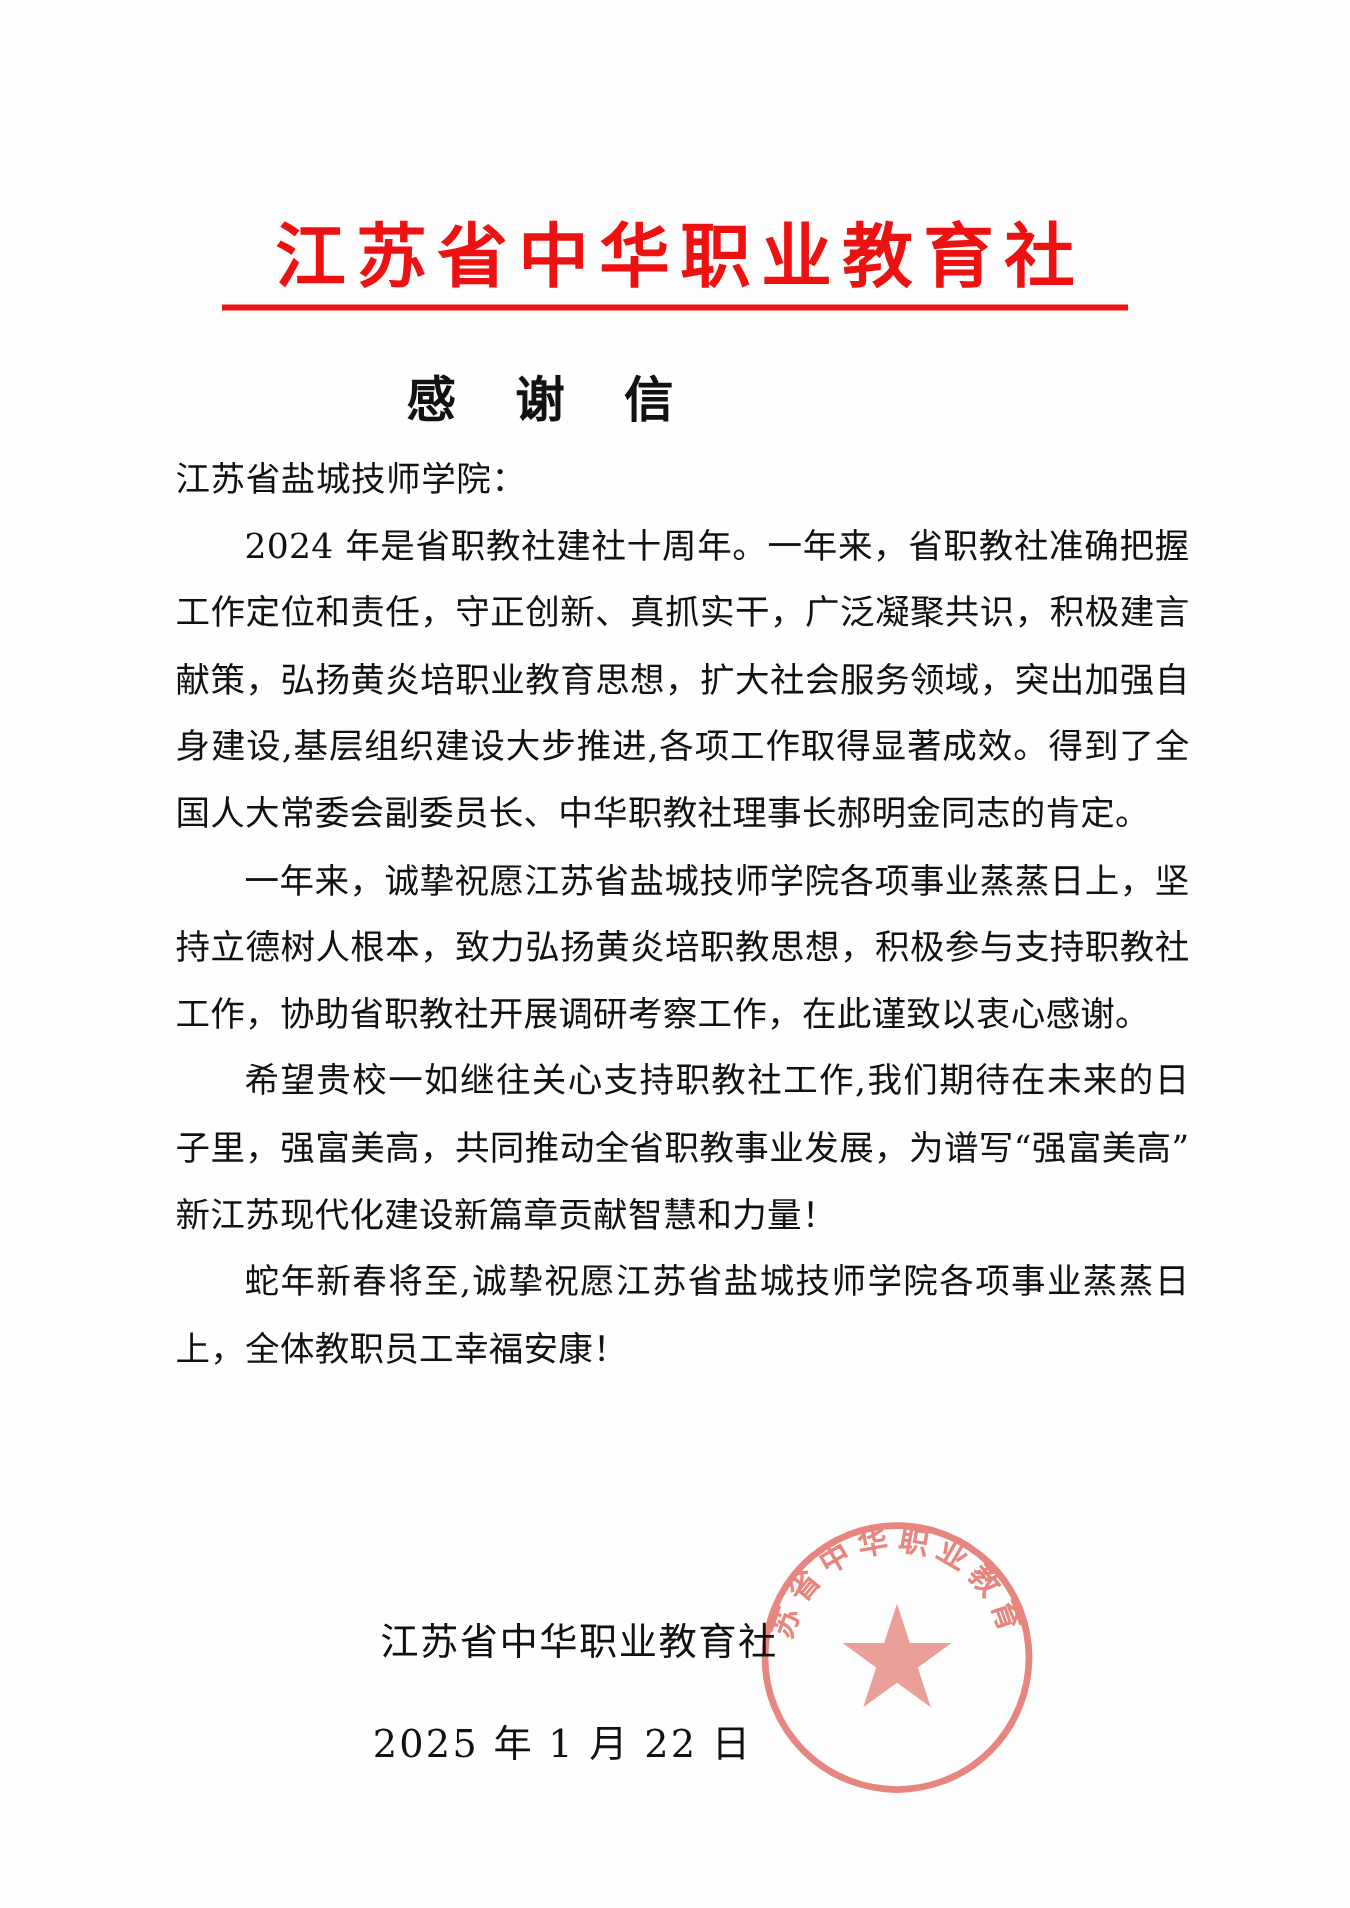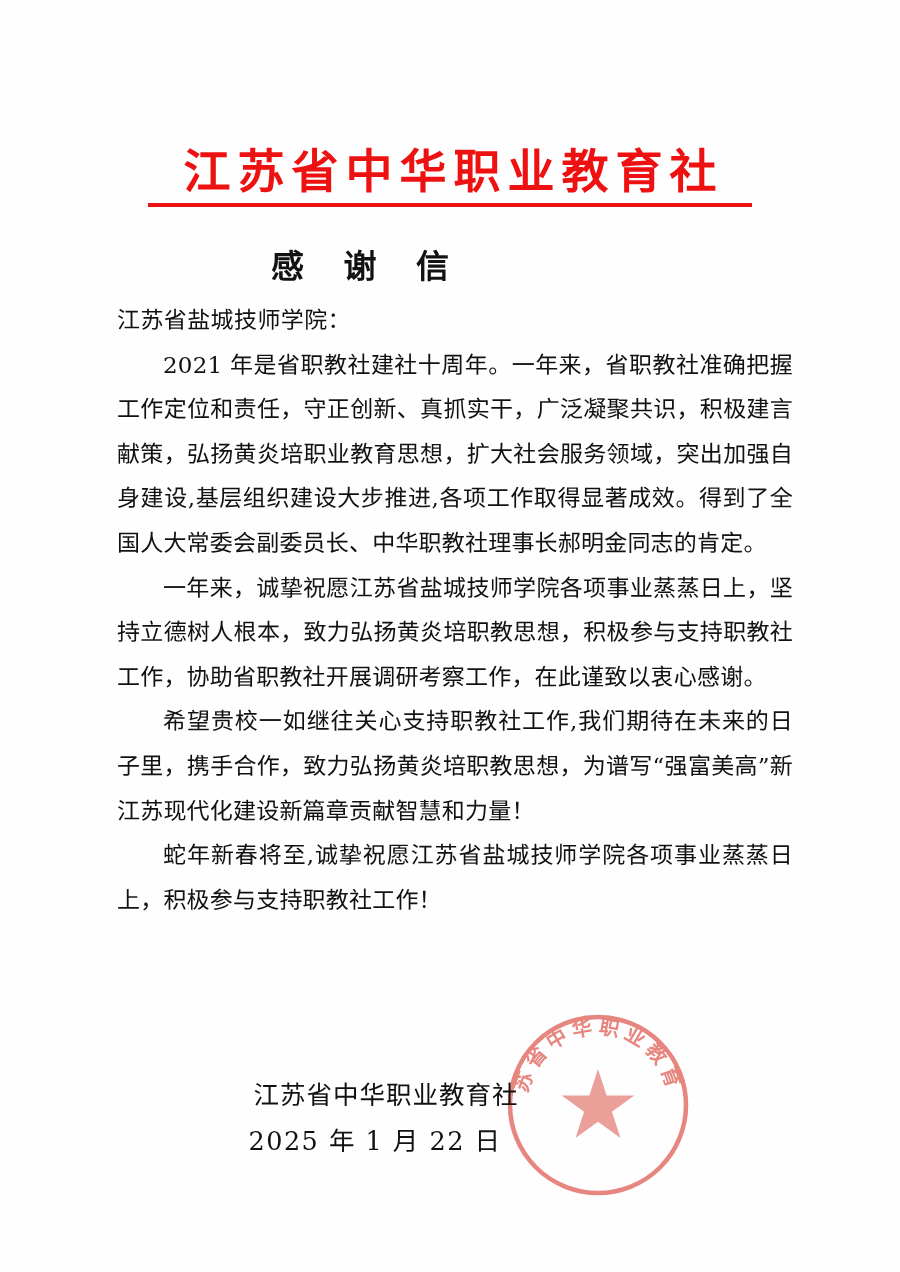--- a/index.html
+++ b/index.html
@@ -98,20 +98,21 @@
     color: #111111;
     z-index: 3;
   }
   .sign-org {
     padding-right: 128px;
     letter-spacing: 1px;
   }
   .sign-date {
     padding-right: 150px;
     letter-spacing: 1.5px;
+    margin-top: 22px;
   }
 
   
   .seal {
     position: absolute;
     left: 505px;
     top: 1012px;
     width: 186px;
     height: 186px;
     z-index: 2;
@@ -126,24 +127,24 @@
 
   <div class="masthead">
     <div class="masthead-title">江苏省中华职业教育社</div>
   </div>
   <div class="masthead-rule"></div>
 
   <div class="doc-title">感 谢 信</div>
 
   <div class="body-block">
     <p class="salutation">江苏省盐城技师学院：</p>
-    <p class="para">2021 年是省职教社建社十周年。一年来，省职教社准确把握工作定位和责任，守正创新、真抓实干，广泛凝聚共识，积极建言献策，弘扬黄炎培职业教育思想，扩大社会服务领域，突出加强自身建设,基层组织建设大步推进,各项工作取得显著成效。得到了全国人大常委会副委员长、中华职教社理事长郝明金同志的肯定。</p>
+    <p class="para">2024 年是省职教社建社十周年。一年来，省职教社准确把握工作定位和责任，守正创新、真抓实干，广泛凝聚共识，积极建言献策，弘扬黄炎培职业教育思想，扩大社会服务领域，突出加强自身建设,基层组织建设大步推进,各项工作取得显著成效。得到了全国人大常委会副委员长、中华职教社理事长郝明金同志的肯定。</p>
     <p class="para">一年来，诚挚祝愿江苏省盐城技师学院各项事业蒸蒸日上，坚持立德树人根本，致力弘扬黄炎培职教思想，积极参与支持职教社工作，协助省职教社开展调研考察工作，在此谨致以衷心感谢。</p>
-    <p class="para">希望贵校一如继往关心支持职教社工作,我们期待在未来的日子里，携手合作，致力弘扬黄炎培职教思想，为谱写“强富美高”新江苏现代化建设新篇章贡献智慧和力量！</p>
-    <p class="para">蛇年新春将至,诚挚祝愿江苏省盐城技师学院各项事业蒸蒸日上，积极参与支持职教社工作！</p>
+    <p class="para">希望贵校一如继往关心支持职教社工作,我们期待在未来的日子里，强富美高，共同推动全省职教事业发展，为谱写“强富美高”新江苏现代化建设新篇章贡献智慧和力量！</p>
+    <p class="para">蛇年新春将至,诚挚祝愿江苏省盐城技师学院各项事业蒸蒸日上，全体教职员工幸福安康！</p>
   </div>
 
   <div class="seal">
     <svg viewBox="0 0 186 186" xmlns="http://www.w3.org/2000/svg">
       <defs>
         <path id="sealArc" d="M 93 173 A 80 80 0 1 1 93 13 A 80 80 0 1 1 93 173" fill="none"></path>
         <path id="sealTextPath" d="M 22 93 A 71 71 0 0 1 164 93" fill="none"></path>
       </defs>
       <circle cx="93" cy="93" r="88" fill="none" stroke="#e4756e" stroke-width="4.5"></circle>
       <polygon points="93,57 101.6,83.4 129.4,83.4 106.9,99.7 115.5,126.1 93,109.8 70.5,126.1 79.1,99.7 56.6,83.4 84.4,83.4" fill="#e9938c"></polygon>

